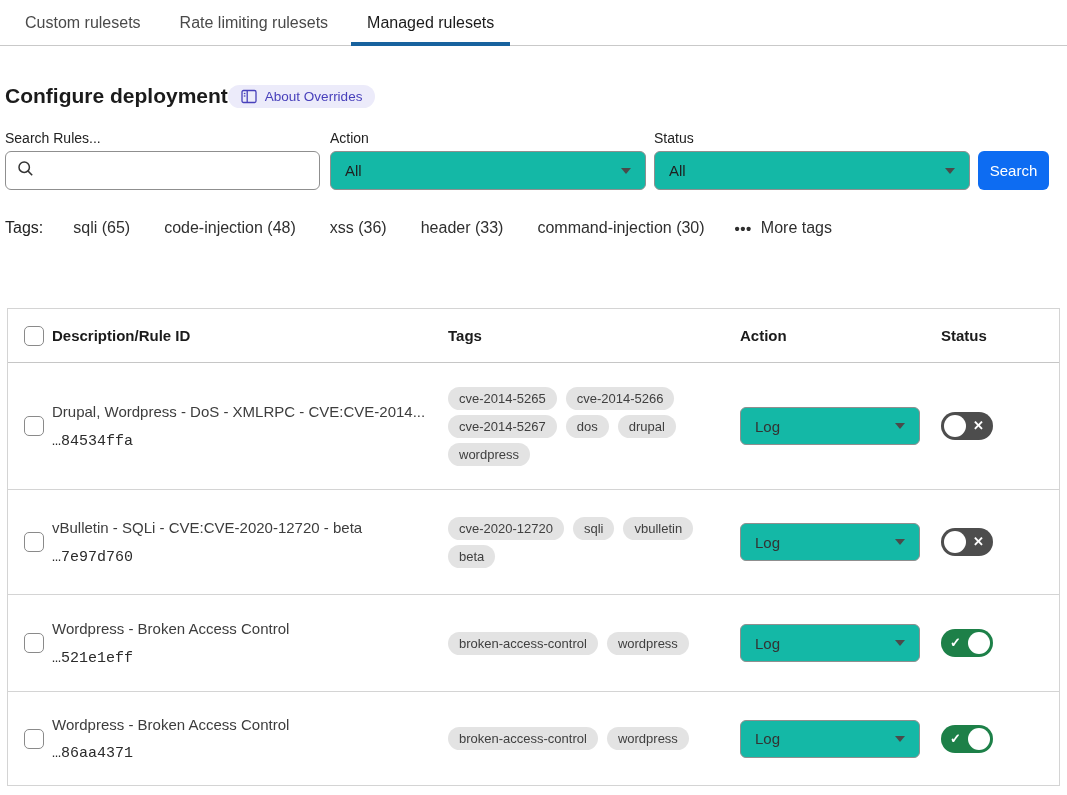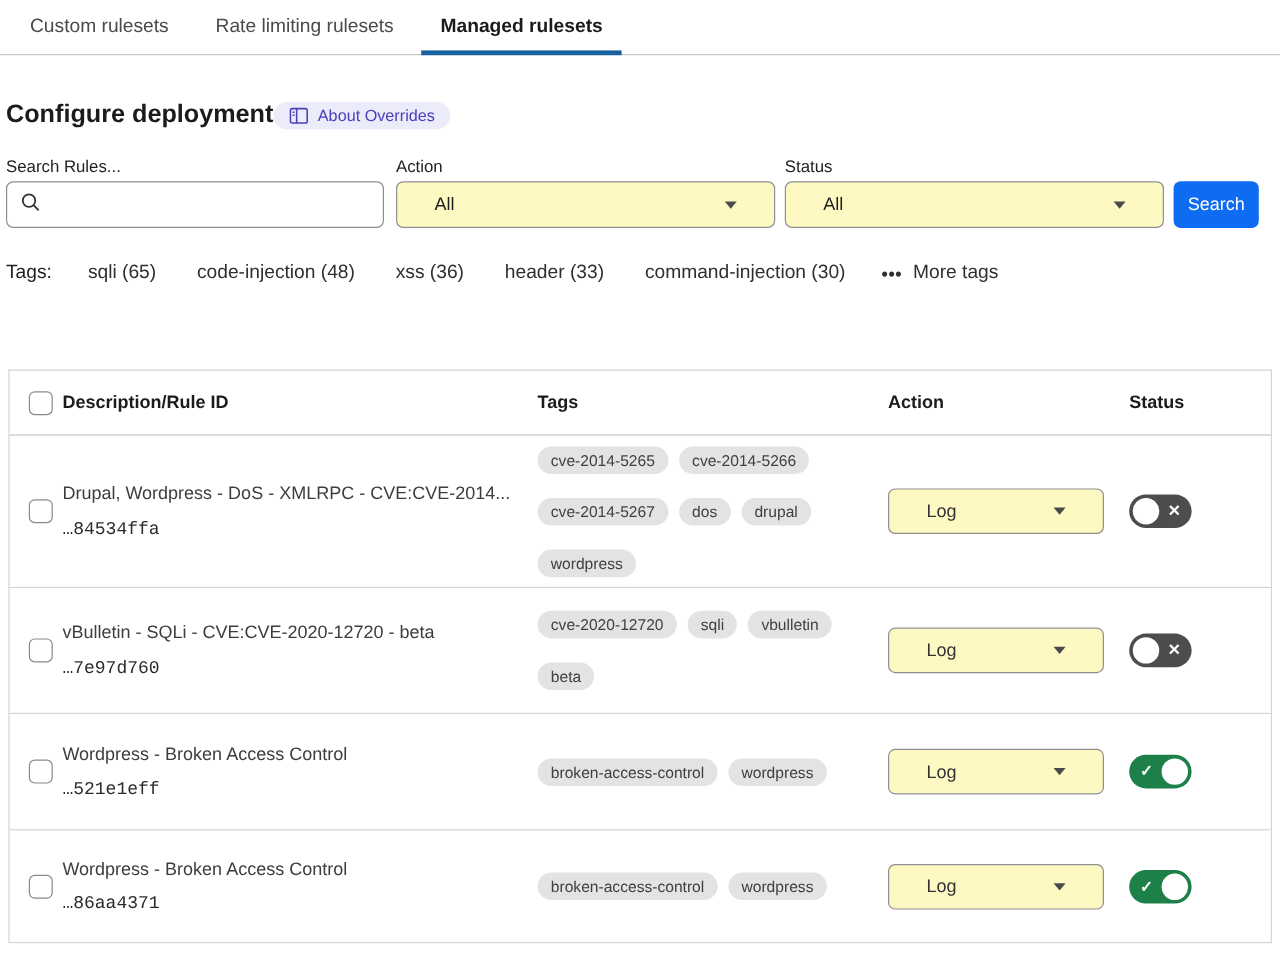--- a/index.html
+++ b/index.html
@@ -10,40 +10,40 @@
   *{box-sizing:border-box}
   html,body{margin:0;padding:0}
   body{
     width:1067px;height:795px;overflow:hidden;background:#fff;
     font-family:"Liberation Sans",sans-serif;color:var(--text);
   }
   
   .tabbar{height:46px;border-bottom:1px solid #c9c9c9;display:flex;padding-left:9px}
   .tab{position:relative;display:flex;align-items:center;padding:16px 16px;margin-right:7px;
        font-size:16px;color:var(--muted);cursor:pointer;white-space:nowrap}
-  .tab.active{color:#1b1b1b;font-weight:700}
+  .tab.active{color:#1b1b1b;font-weight:400}
   .tab.active::after{content:"";position:absolute;left:0;right:0;bottom:-1px;height:4px;background:var(--tab-underline)}
   
   main{padding:0 5px}
   .heading-row{display:flex;align-items:center;margin-top:38px}
   h1{margin:0;font-size:21px;font-weight:700;color:#1b1b1b}
   .about-badge{display:inline-flex;align-items:center;gap:8px;background:var(--badge-bg);
        color:var(--badge-text);padding:4px 13px;border-radius:999px;font-size:13.5px;cursor:pointer}
   .about-badge svg{display:block}
   
   .filters{display:flex;align-items:flex-end;margin-top:22px}
   .field label{display:block;font-size:14px;margin-bottom:5px;color:#222}
   .search-field{width:315px}
   .action-field{width:316px;margin-left:10px}
   .status-field{width:316px;margin-left:8px}
   .input-wrap{height:39px;border:1px solid var(--input-border);border-radius:6px;
        display:flex;align-items:center;padding:0 11px;gap:8px;background:#fff}
   .input-wrap input{border:none;outline:none;flex:1;font-size:15px;font-family:inherit;min-width:0}
-  .select-box{height:39px;border:1px solid var(--input-border);border-radius:6px;background:#fef9c3;
-       display:flex;align-items:center;justify-content:space-between;padding:0 31px;
+  .select-box{height:39px;border:1px solid var(--input-border);border-radius:6px;background:#14b8a6;
+       display:flex;align-items:center;justify-content:space-between;padding:0 14px;
        font-size:15px;color:#1f1f1f;cursor:pointer}
   .caret{width:0;height:0;border-left:5px solid transparent;border-right:5px solid transparent;
        border-top:6px solid #4a4a4a}
   .search-btn{height:39px;width:71px;margin-left:8px;background:var(--accent);color:#fff;border:none;
        border-radius:6px;font-size:15px;font-family:inherit;cursor:pointer}
   
   .tags-bar{display:flex;align-items:center;margin-top:29px;font-size:16px;color:#222}
   .tags-bar-label{margin-right:30px}
   .tag-list{display:flex;align-items:center;gap:34px}
   .tag-link{color:#2f2f2f;cursor:pointer;white-space:nowrap}
@@ -60,21 +60,21 @@
   .row:nth-child(4){min-height:94px}
   .cell-check{flex:0 0 44px;padding-left:16px}
   .cell-desc{flex:0 0 396px;padding-right:16px}
   .cell-tags{flex:0 0 292px}
   .cell-action{flex:0 0 201px}
   .cell-status{flex:1}
   .checkbox{display:block;width:20px;height:20px;border:1px solid #8a8a8a;border-radius:5px;
        background:#fff;cursor:pointer}
   .rule-desc{font-size:15px;color:#3d3d3d;line-height:1.35}
   .rule-id{font-family:Liberation Mono, monospace;font-size:15px;color:#2b2b2b;margin-top:10px}
-  .tags-wrap{display:flex;flex-wrap:wrap;gap:20px 9px;max-width:260px}
+  .tags-wrap{display:flex;flex-wrap:wrap;gap:5px 9px;max-width:260px}
   .tag-pill{background:var(--pill-bg);color:#404040;font-size:13px;padding:4px 11px;
        border-radius:999px;white-space:nowrap}
   .row .select-box{width:180px;height:38px;color:#333}
   
   .toggle{position:relative;width:52px;height:28px;border-radius:14px;cursor:pointer}
   .toggle .knob{position:absolute;top:3px;width:22px;height:22px;border-radius:50%;background:#fff}
   .toggle .glyph{position:absolute;top:0;height:28px;line-height:28px;color:#fff;font-size:13px;font-weight:700}
   .toggle.off{background:var(--toggle-off)}
   .toggle.off .knob{left:3px}
   .toggle.off .glyph{right:9px}

